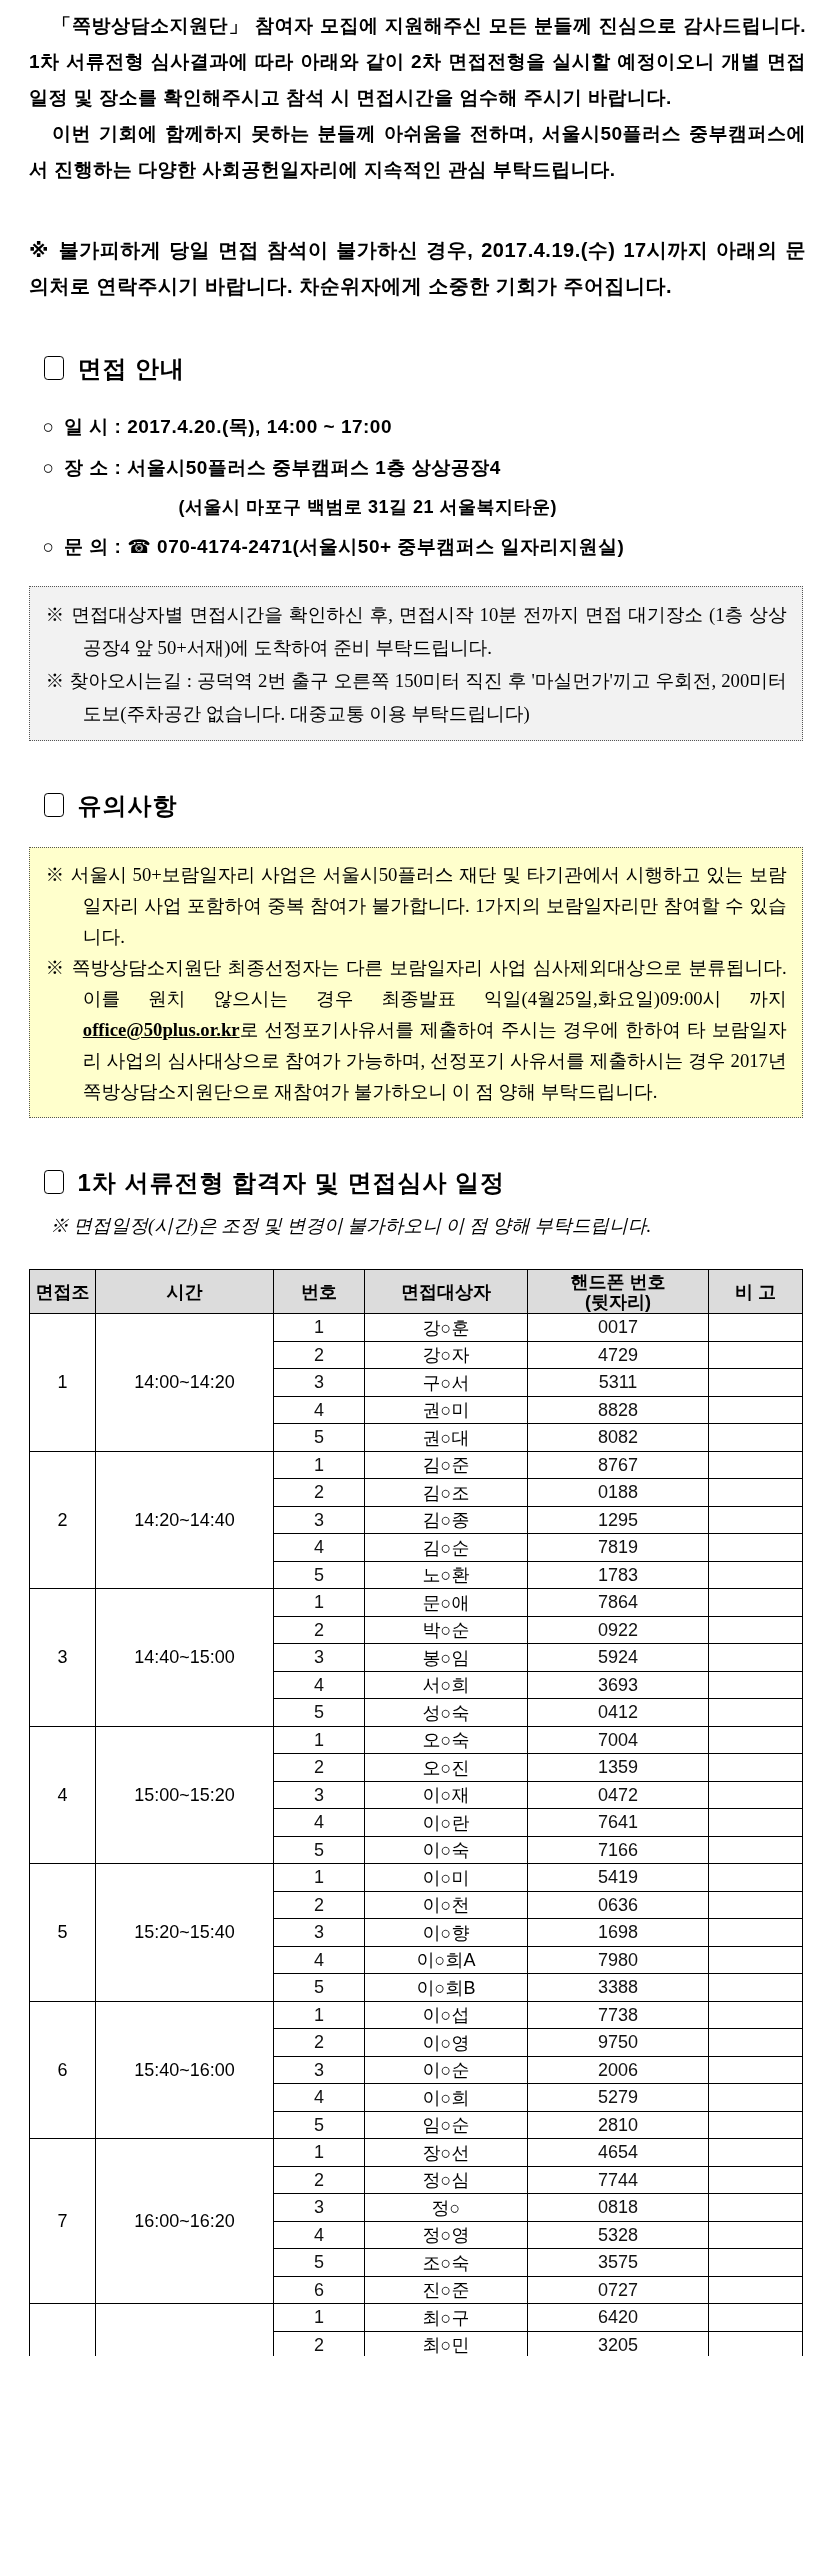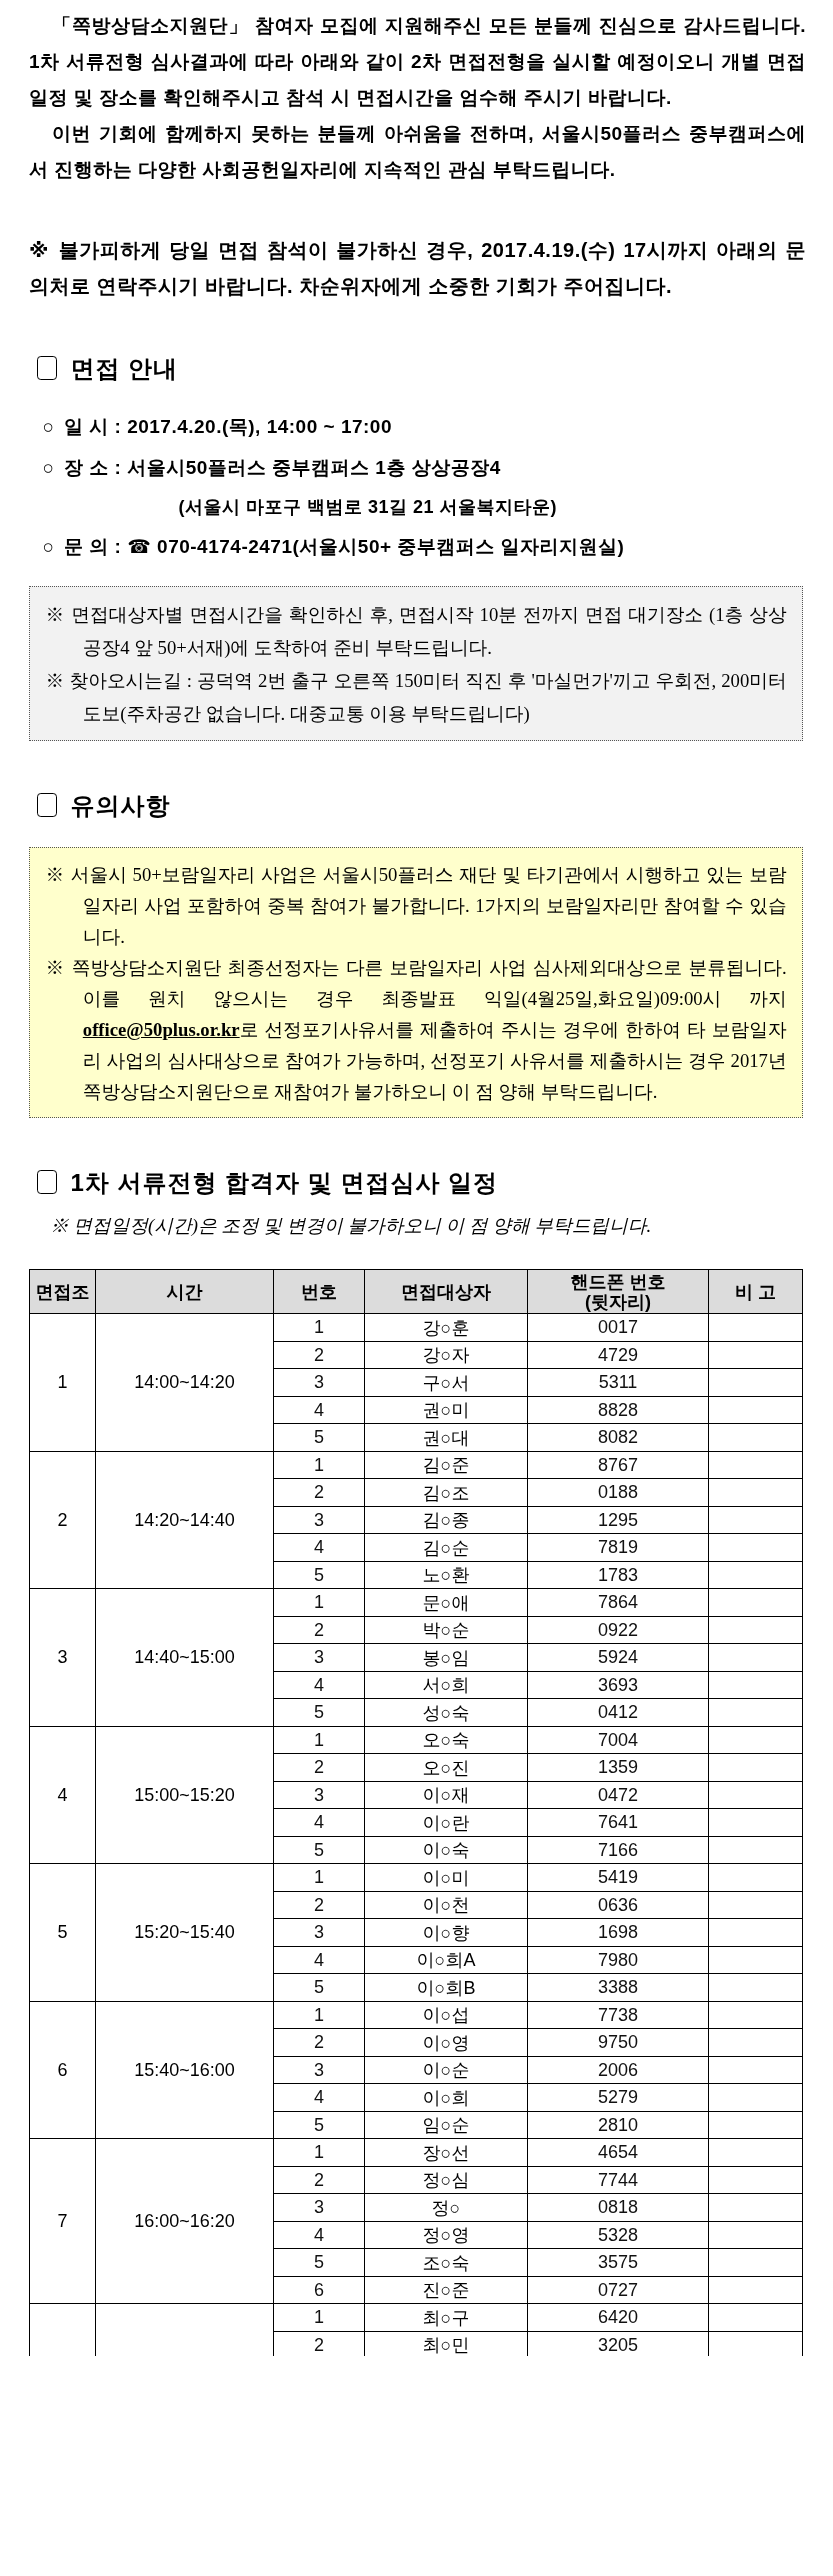--- a/index.html
+++ b/index.html
@@ -20,21 +20,21 @@
     letter-spacing:0.5px;
   }
   .para.indent{text-indent:23px;}
   .notice{
     margin:44px 0 0 0;
     font-size:20px;line-height:36px;font-weight:700;
     text-align:justify;letter-spacing:0.5px;
   }
   
   .section-head{
-    margin:48px 0 0 8px;
+    margin:48px 0 0 15px;
     font-size:24px;line-height:33px;font-weight:700;
     letter-spacing:1px;
     display:flex;align-items:center;
   }
   .checkbox{
     display:inline-block;flex:0 0 auto;
     width:18px;height:22px;
     border:1.9px solid #000;border-radius:3.8px;
     background:#fff;margin-right:13.4px;
   }

